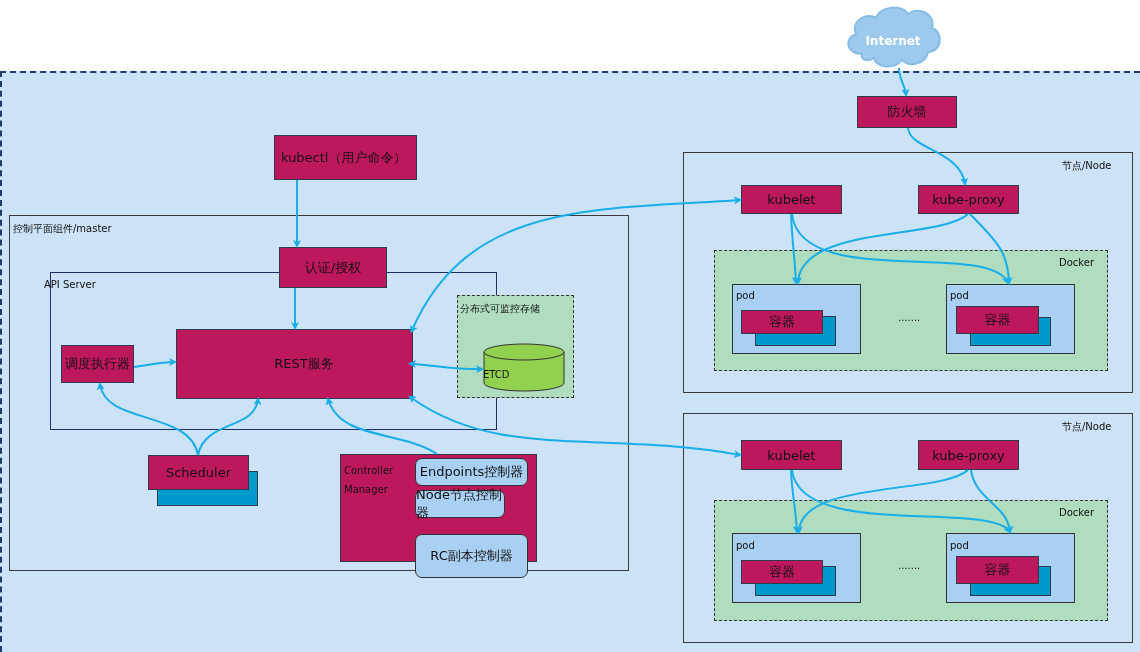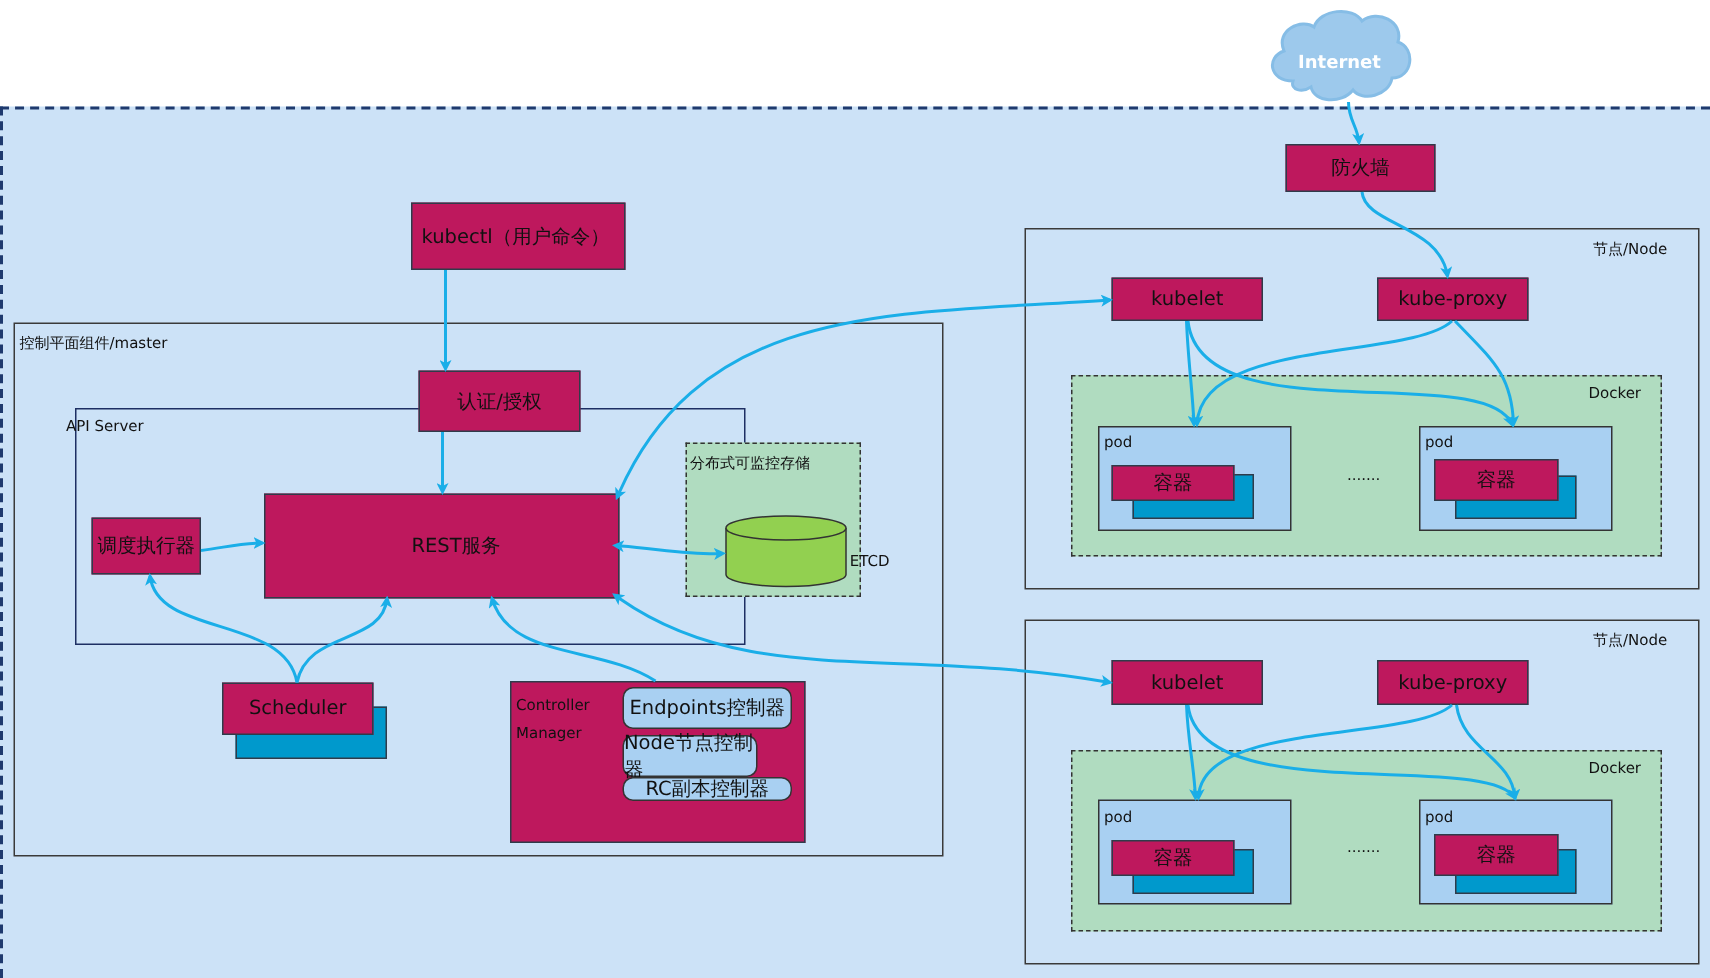--- a/index.html
+++ b/index.html
@@ -63,35 +63,35 @@
 
 <div class="abs box" style="left:61px;top:345px;width:73px;height:38px;">调度执行器</div>
 
 <div class="abs green-dashed" style="left:457px;top:295px;width:117px;height:103px;"></div>
 <div class="abs label" style="left:460px;top:302px;">分布式可监控存储</div>
 <div class="abs" style="left:483px;top:343px;width:82px;height:50px;">
   <svg width="82" height="50" viewBox="0 0 82 50">
     <path d="M1 9 L1 40 A40 8 0 0 0 81 40 L81 9" fill="#92d050" stroke="#333" stroke-width="1"></path>
     <ellipse cx="41" cy="9" rx="40" ry="8" fill="#92d050" stroke="#333" stroke-width="1"></ellipse>
   </svg>
-  <div class="abs label" style="left:16px;top:26px;width:94px;text-align:right;">ETCD</div>
+  <div class="abs label" style="left:0;top:26px;width:94px;text-align:left;">ETCD</div>
 </div>
 
 <div class="abs box-dark" style="left:157px;top:471px;width:101px;height:35px;"></div>
 <div class="abs box" style="left:148px;top:455px;width:101px;height:35px;">Scheduler</div>
 
 <div class="abs box" style="left:340px;top:454px;width:197px;height:108px;align-items:flex-start;justify-content:flex-start;">
   <div class="abs label" style="left:3px;top:6px;line-height:19px;">
     <div>Controller</div>
     <div>Manager</div>
   </div>
 </div>
 <div class="abs pill" style="left:415px;top:458px;width:113px;height:28px;text-align:center;">Endpoints控制器</div>
 <div class="abs pill" style="left:415px;top:490px;width:90px;height:28px;">Node节点控制器</div>
-<div class="abs pill" style="left:415px;top:518px;width:113px;height:16px;">RC副本控制器</div>
+<div class="abs pill" style="left:415px;top:534px;width:113px;height:44px;">RC副本控制器</div>
 
 <div class="abs frame" style="left:683px;top:152px;width:450px;height:241px;"></div>
 <div class="abs label" style="left:1062px;top:159px;">节点/Node</div>
 <div class="abs box" style="left:741px;top:185px;width:101px;height:29px;">kubelet</div>
 <div class="abs box" style="left:918px;top:185px;width:101px;height:29px;">kube-proxy</div>
 <div class="abs green-dashed" style="left:714px;top:250px;width:394px;height:121px;"></div>
 <div class="abs label" style="left:1059px;top:257px;">Docker</div>
 <div class="abs pod" style="left:732px;top:284px;width:129px;height:70px;"></div>
 <div class="abs label" style="left:736px;top:290px;">pod</div>
 <div class="abs box-dark" style="left:755px;top:316px;width:81px;height:30px;"></div>

